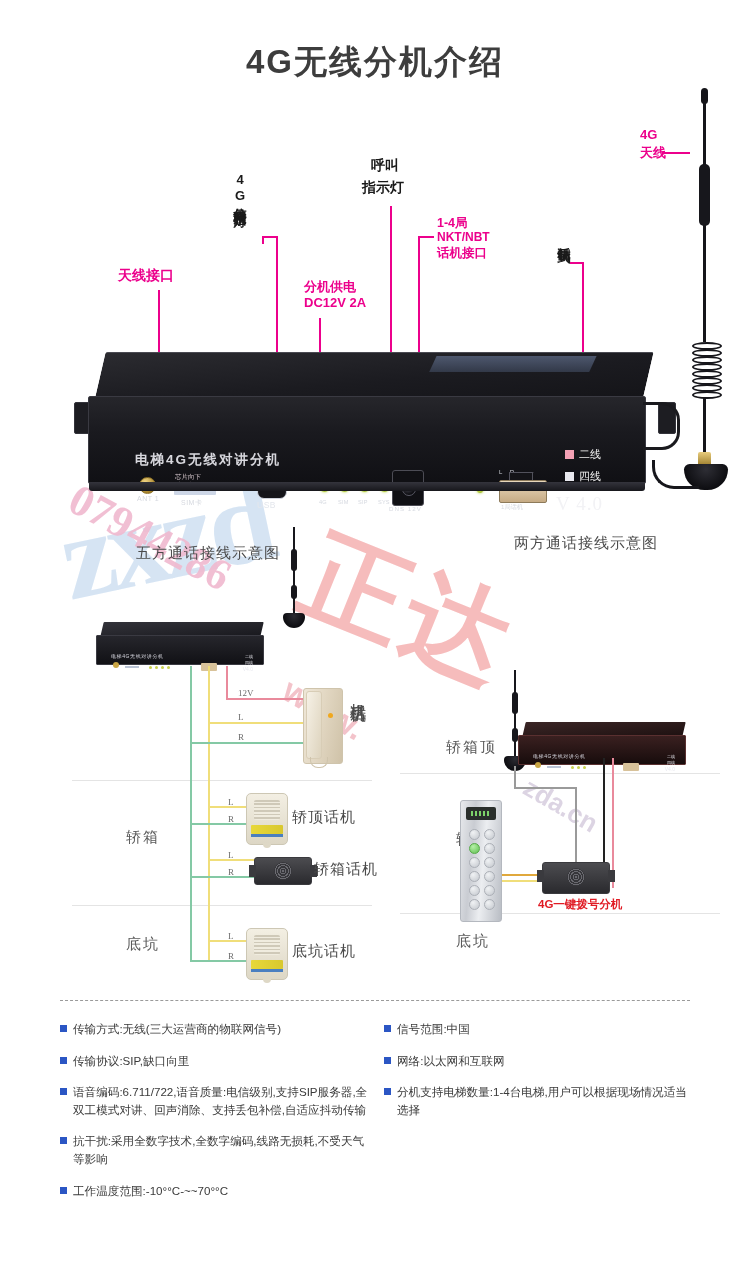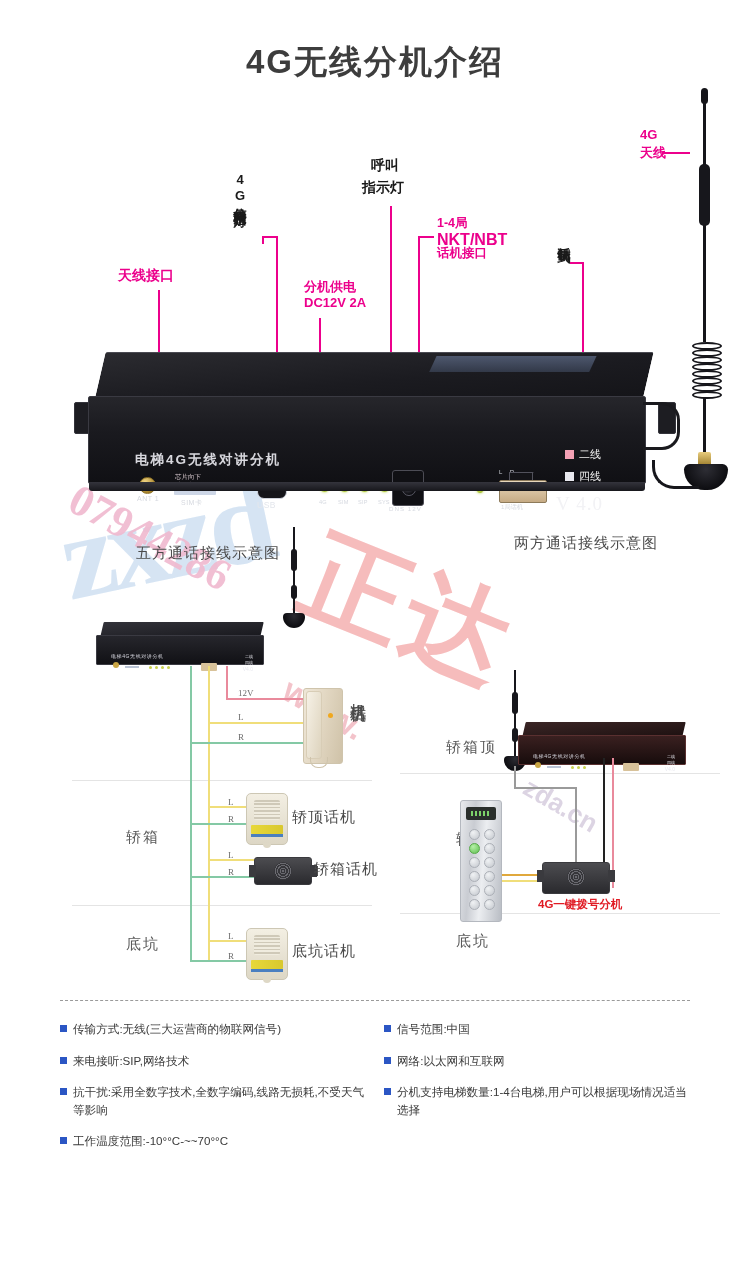--- a/index.html
+++ b/index.html
@@ -267,21 +267,21 @@
 
   <div class="callout c-magenta" style="left:304px;top:280px;font-size:13px;">分机供电</div>
   <div class="callout c-magenta" style="left:304px;top:296px;font-size:13px;">DC12V 2A</div>
   <div class="lead v" style="left:319px;top:318px;height:102px;"></div>
 
   <div class="callout c-black" style="left:371px;top:158px;font-size:14px;">呼叫</div>
   <div class="callout c-black" style="left:362px;top:180px;font-size:14px;">指示灯</div>
   <div class="lead v" style="left:390px;top:206px;height:234px;"></div>
 
   <div class="callout c-magenta" style="left:437px;top:216px;font-size:12.5px;">1-4局</div>
-  <div class="callout c-magenta" style="left:437px;top:231px;font-size:16px;">NKT/NBT</div>
+  <div class="callout c-magenta" style="left:437px;top:231px;font-size:12px;">NKT/NBT</div>
   <div class="callout c-magenta" style="left:437px;top:246px;font-size:12.5px;">话机接口</div>
   <div class="lead h" style="left:418px;top:236px;width:16px;"></div>
   <div class="lead v" style="left:418px;top:236px;height:206px;"></div>
 
   <div class="callout c-black vert" style="left:556px;top:236px;font-size:13px;height:80px;">话机制式</div>
   <div class="lead h" style="left:570px;top:262px;width:14px;"></div>
   <div class="lead v" style="left:582px;top:262px;height:160px;"></div>
 
   <div class="callout c-magenta" style="left:640px;top:128px;font-size:13px;">4G</div>
   <div class="callout c-magenta" style="left:640px;top:146px;font-size:13px;">天线</div>
@@ -514,21 +514,25 @@
   <div class="dash"></div>
 
   <div class="specs">
     <div class="spec-col">
       <div class="spec-item">
         <span class="spec-bullet"></span>
         <span class="spec-text">传输方式:无线(三大运营商的物联网信号)</span>
       </div>
       <div class="spec-item">
         <span class="spec-bullet"></span>
-        <span class="spec-text">来电接听:SIP,网络技术</span>
+        <span class="spec-text">传输协议:SIP,缺口向里</span>
+      </div>
+      <div class="spec-item">
+        <span class="spec-bullet"></span>
+        <span class="spec-text">语音编码:6.711/722,语音质量:电信级别,支持SIP服务器,全双工模式对讲、回声消除、支持丢包补偿,自适应抖动传输</span>
       </div>
       <div class="spec-item">
         <span class="spec-bullet"></span>
         <span class="spec-text">抗干扰:采用全数字技术,全数字编码,线路无损耗,不受天气等影响</span>
       </div>
       <div class="spec-item">
         <span class="spec-bullet"></span>
         <span class="spec-text">工作温度范围:-10°°C-~~70°°C</span>
       </div>
     </div>

